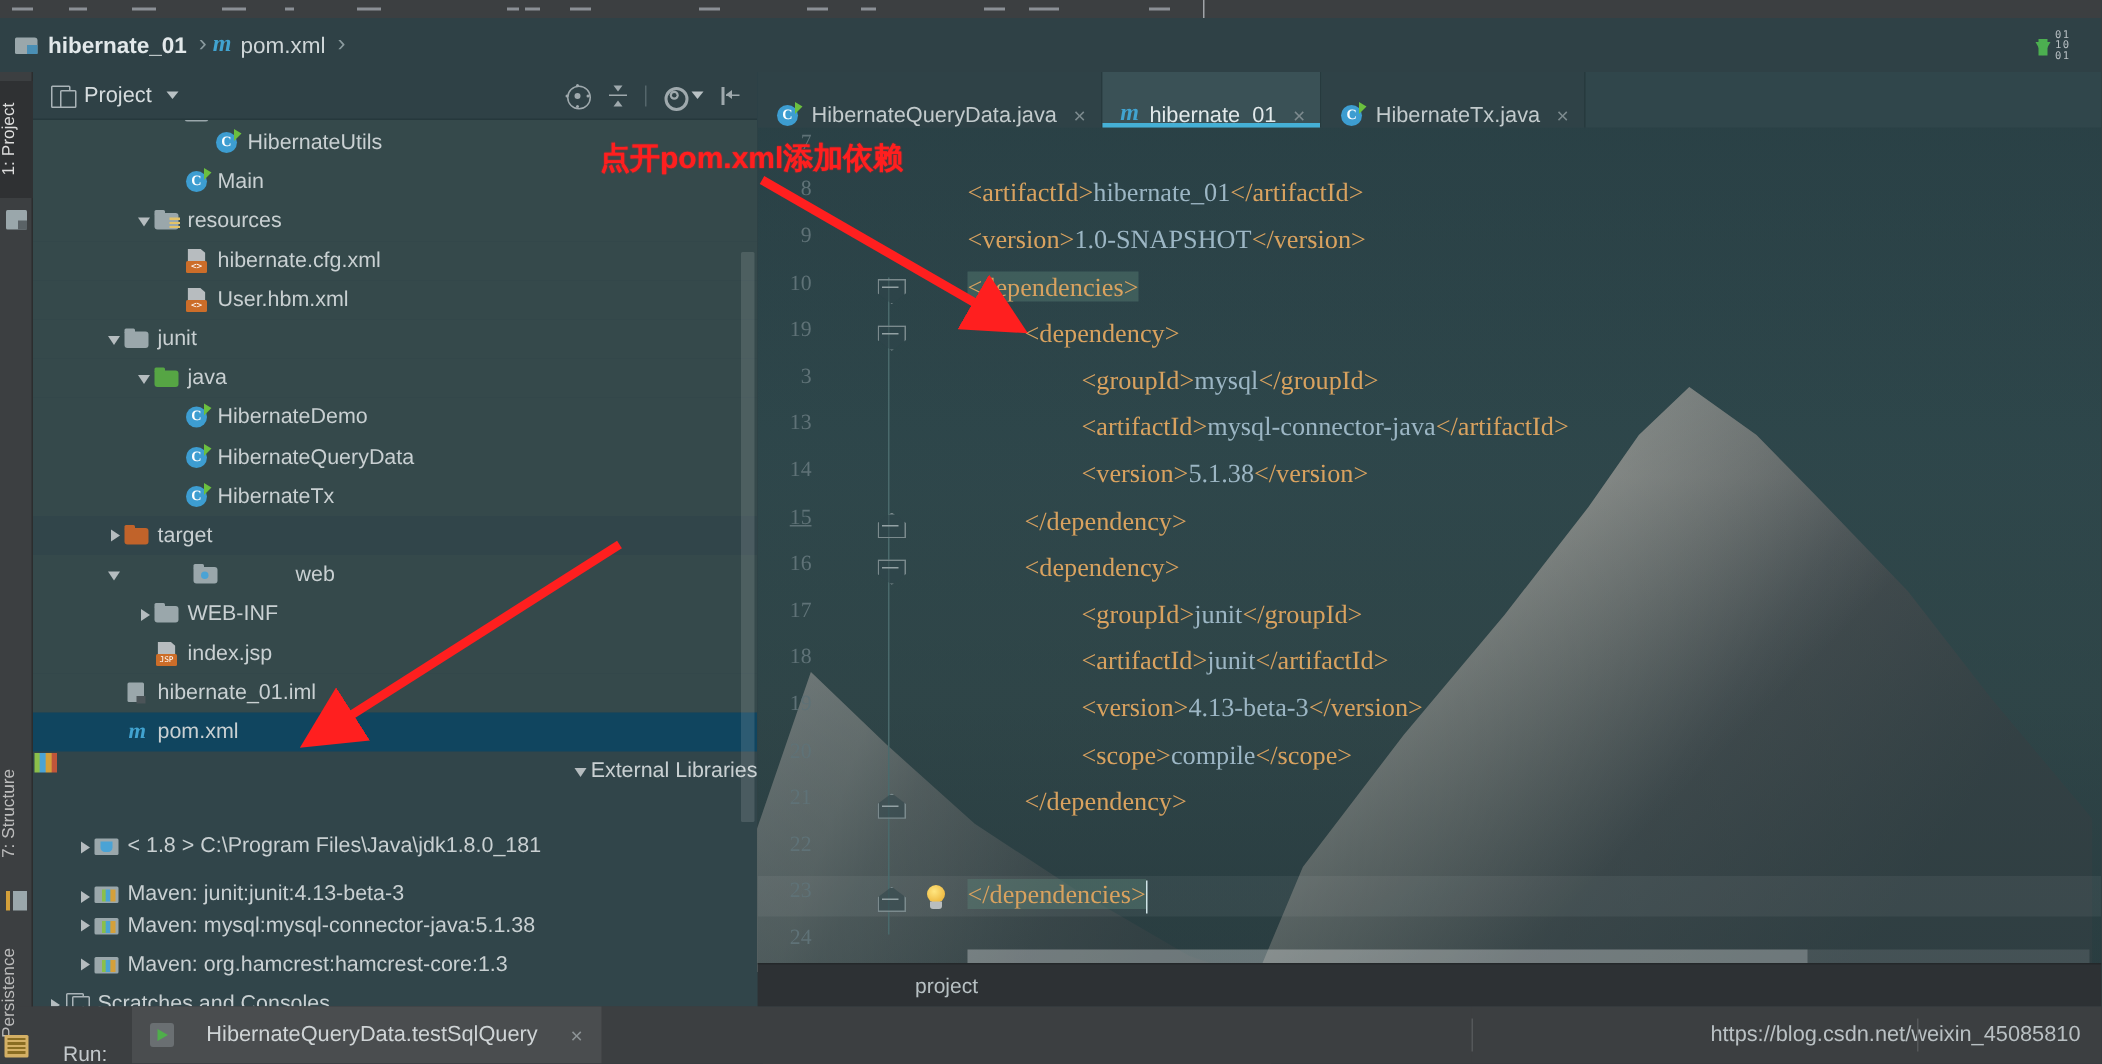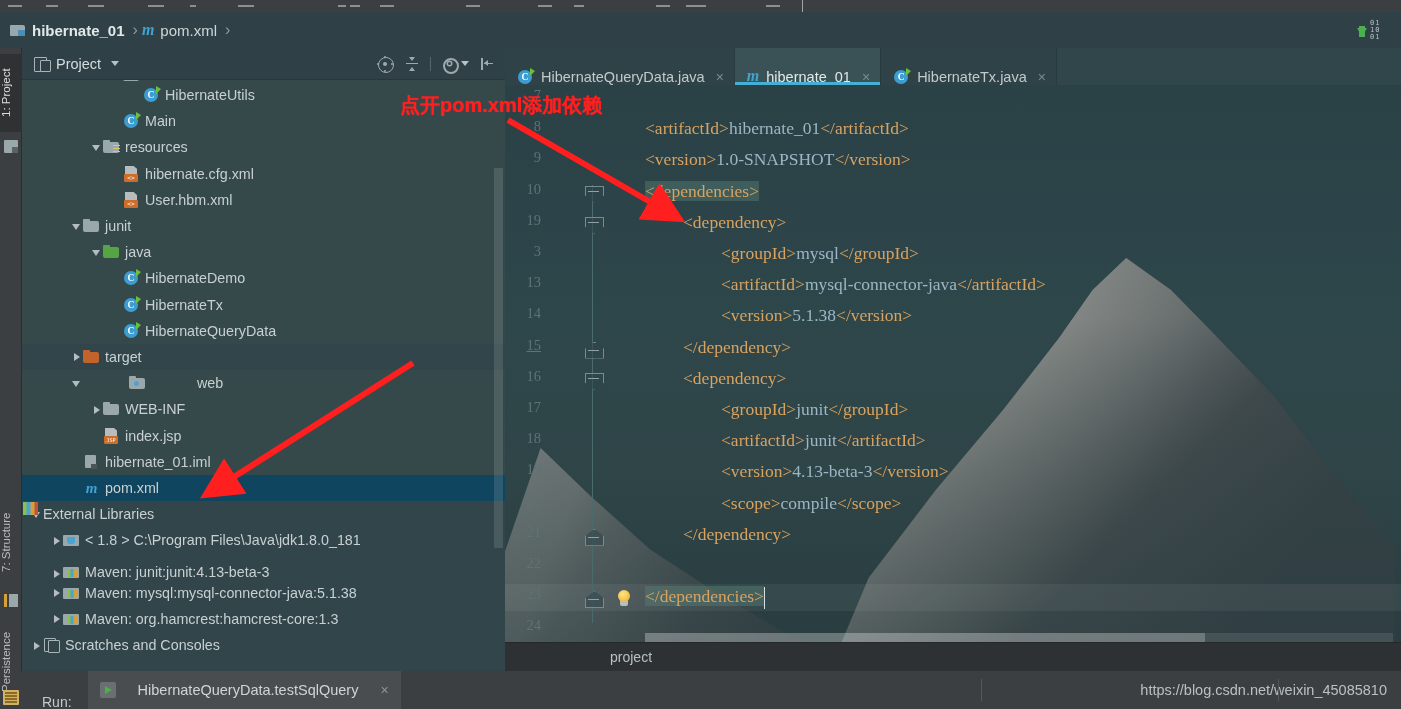--- a/index.html
+++ b/index.html
@@ -549,28 +549,28 @@
           <span class="tico ic-class">
             <i></i>
           </span>
           <span class="tlabel">HibernateDemo</span>
         </div>
         <div class="trow band" style="padding-left: 88px;">
           <span class="arw "></span>
           <span class="tico ic-class">
             <i></i>
           </span>
+          <span class="tlabel">HibernateQueryData</span>
+        </div>
+        <div class="trow band" style="padding-left: 88px;">
+          <span class="arw "></span>
+          <span class="tico ic-class">
+            <i></i>
+          </span>
           <span class="tlabel">HibernateTx</span>
-        </div>
-        <div class="trow band" style="padding-left: 88px;">
-          <span class="arw "></span>
-          <span class="tico ic-class">
-            <i></i>
-          </span>
-          <span class="tlabel">HibernateQueryData</span>
         </div>
         <div class="trow" style="padding-left: 48px;">
           <span class="arw closed"></span>
           <span class="tico ic-folder orange"></span>
           <span class="tlabel">target</span>
         </div>
         <div class="trow band" style="padding-left: 48px; gap: 46px;">
           <span class="arw open"></span>
           <span class="tico ic-folder web">
             <i></i>
@@ -590,26 +590,26 @@
         <div class="trow band" style="padding-left: 48px;">
           <span class="arw "></span>
           <span class="tico ic-iml"></span>
           <span class="tlabel">hibernate_01.iml</span>
         </div>
         <div class="trow sel" style="padding-left: 48px;">
           <span class="arw "></span>
           <span class="tico ic-mvn-m">m</span>
           <span class="tlabel">pom.xml</span>
         </div>
-        <div class="trow" style="padding-left: 8px;">
+        <div class="trow" style="padding-left: 8px; justify-content: flex-end;">
           <span class="arw open"></span>
           <span class="tico ic-extlib"></span>
           <span class="tlabel">External Libraries</span>
         </div>
-        <div class="trow" style="padding-left: 28px;">
+        <div class="trow" style="padding-left: 28px; margin-top: 24px;">
           <span class="arw closed"></span>
           <span class="tico ic-jdk"></span>
           <span class="tlabel">&lt; 1.8 &gt;   C:\Program Files\Java\jdk1.8.0_181</span>
         </div>
         <div class="trow" style="padding-left: 28px; align-items: flex-end;">
           <span class="arw closed"></span>
           <span class="tico ic-mvnlib"></span>
           <span class="tlabel">Maven: junit:junit:4.13-beta-3</span>
         </div>
         <div class="trow" style="padding-left: 28px;">

